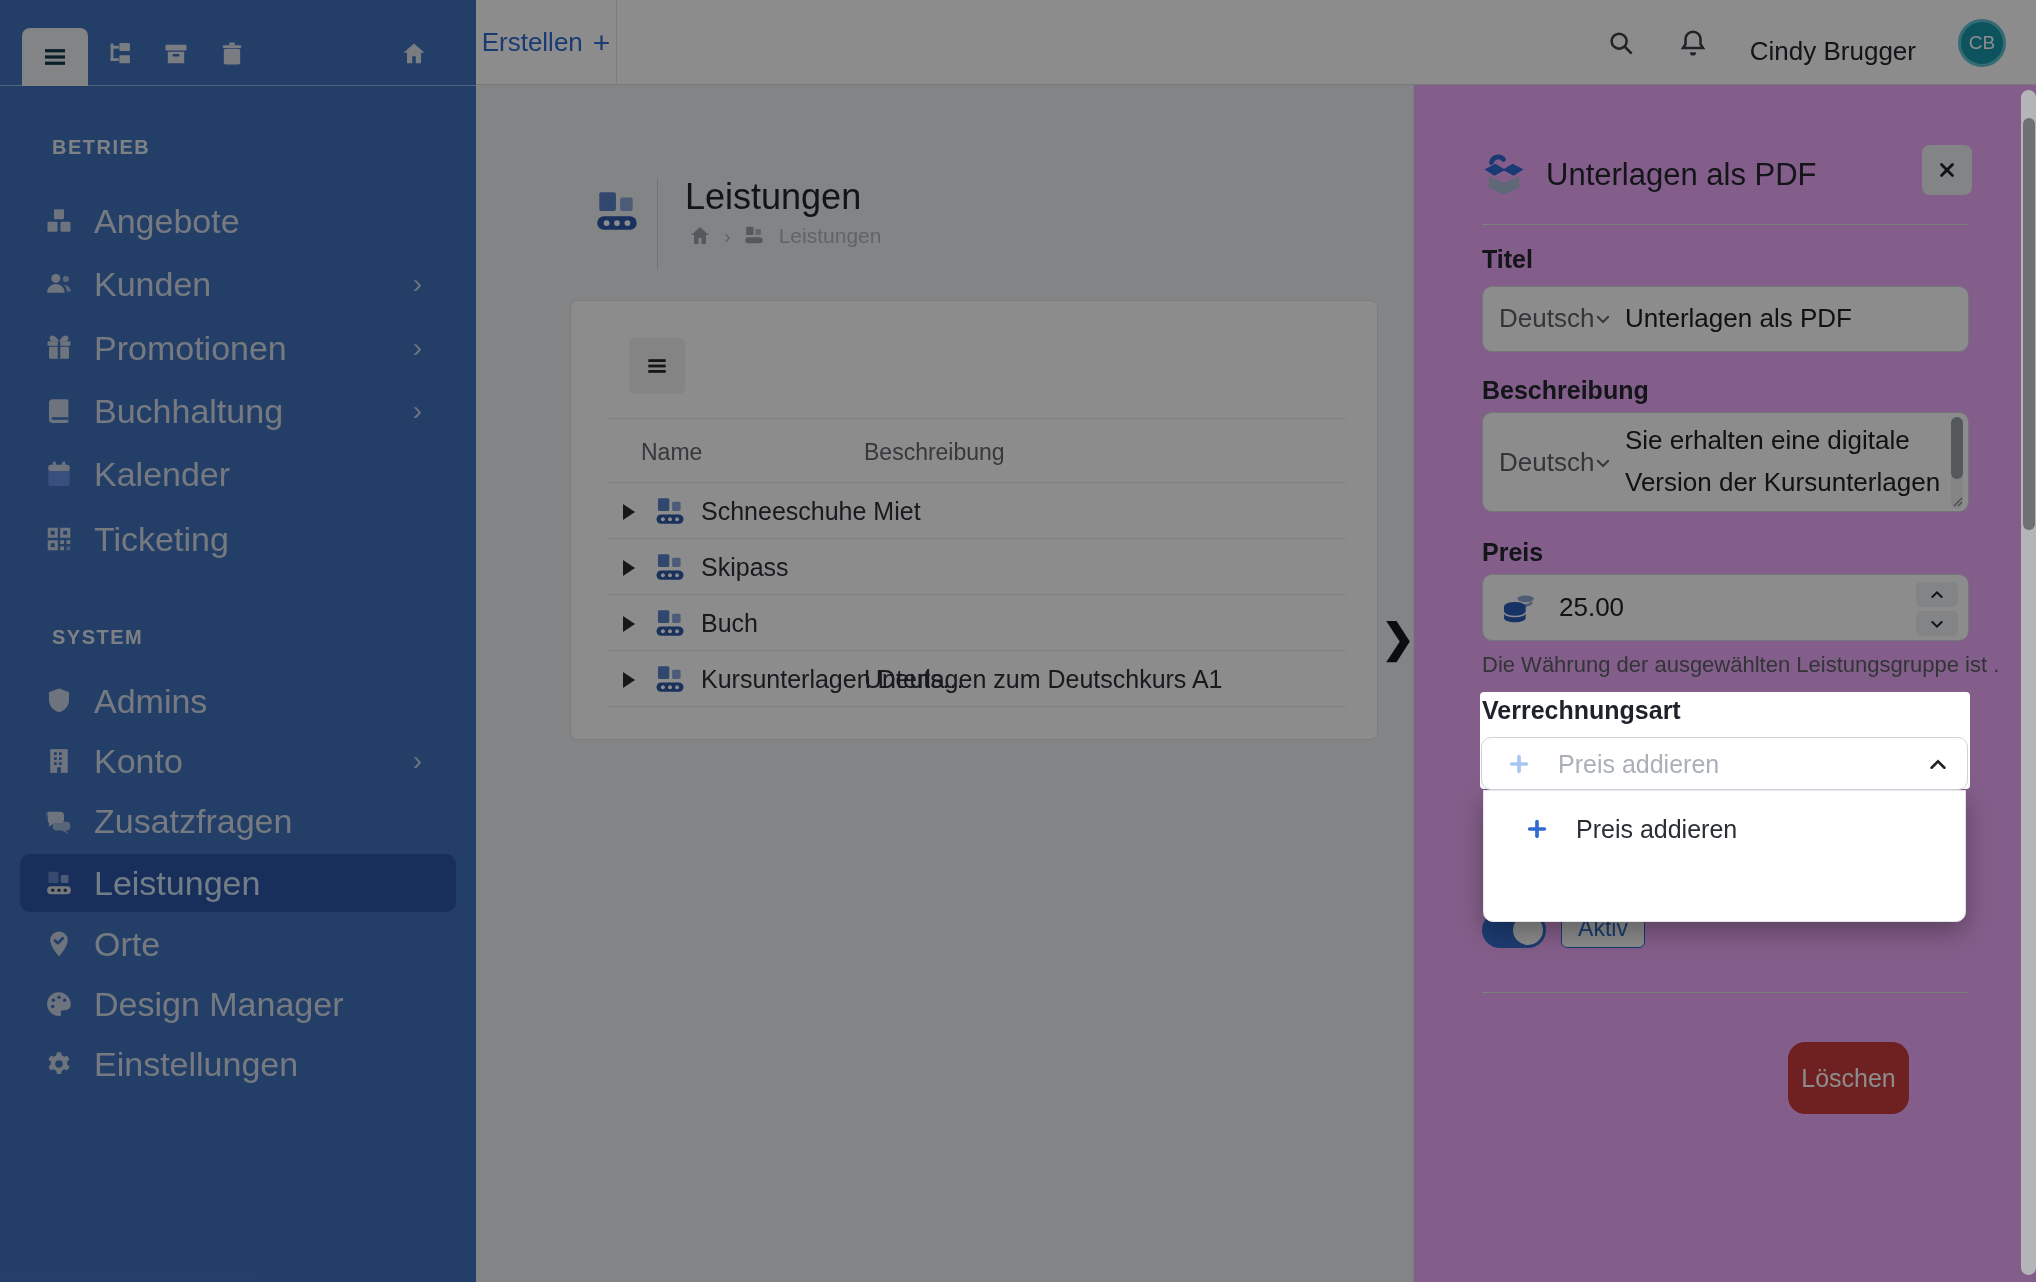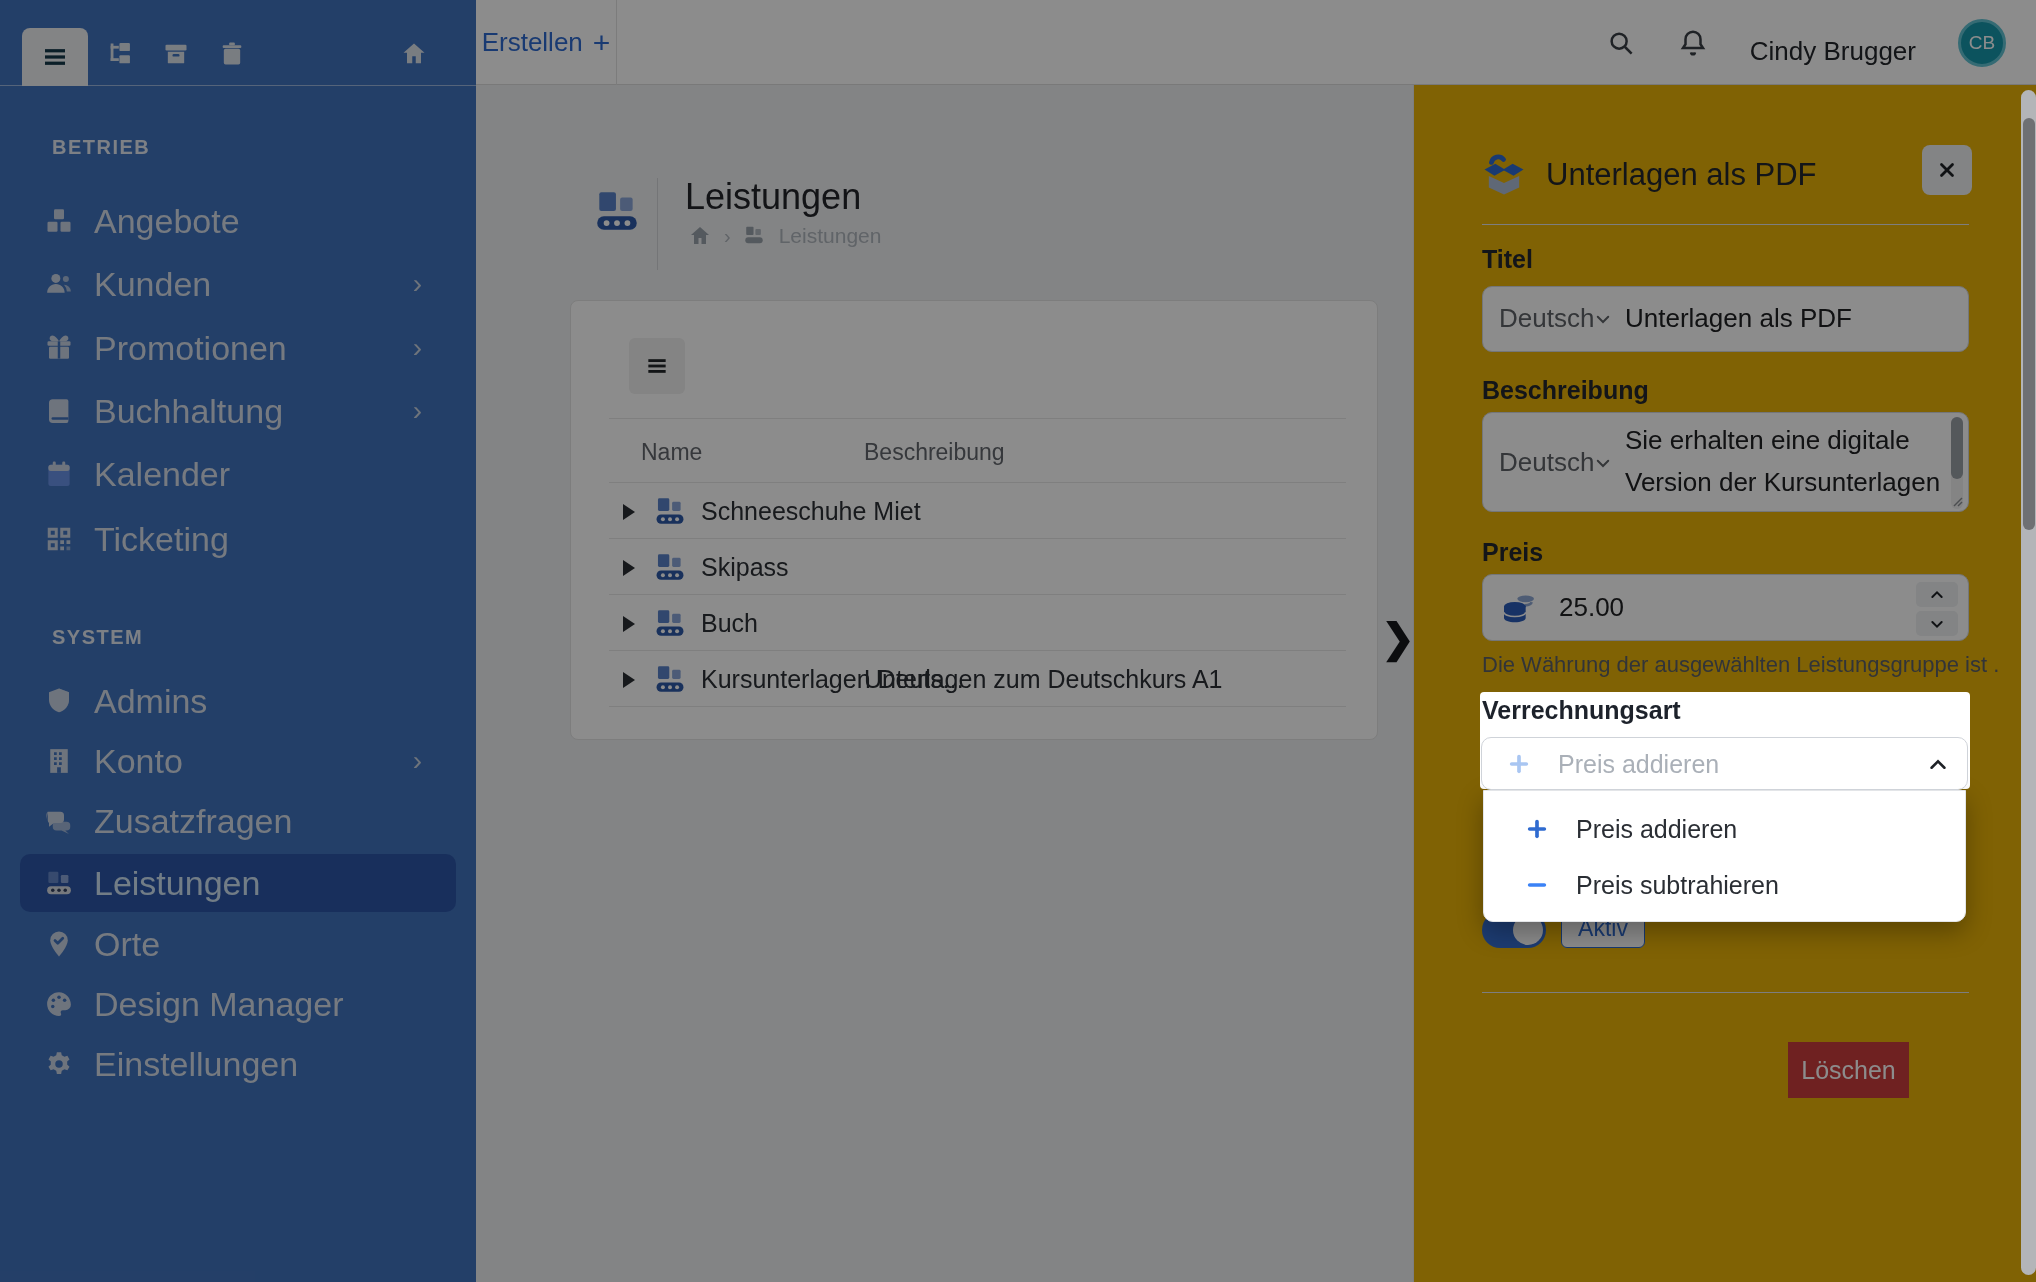--- a/index.html
+++ b/index.html
@@ -52,41 +52,41 @@
   .drawer-toggle{position:absolute;left:1378px;top:608px;width:40px;height:60px;display:flex;align-items:center;justify-content:center;font-size:40px;font-weight:700;color:#16181c;cursor:pointer;}
 
   
   .bottombar{position:absolute;left:483px;top:1222px;width:330px;height:60px;background:#ffffff;border-radius:12px 12px 0 0;display:flex;align-items:center;}
   .bb-kebab{width:44px;display:flex;flex-direction:column;align-items:center;gap:5px;cursor:pointer;}
   .bb-kebab i{width:7px;height:7px;border-radius:50%;background:#2f6bd0;}
   .bb-div{width:1px;height:34px;background:#d8d8d8;}
   .bb-tab{padding:0 28px;font-size:24px;color:#2b2f34;cursor:pointer;}
 
   
-  .drawer{position:absolute;left:1413px;top:85px;width:623px;height:1197px;background:#eab308;border-left:1px solid #e5e5e5;}
+  .drawer{position:absolute;left:1413px;top:85px;width:623px;height:1197px;background:#f0abfc;border-left:1px solid #e5e5e5;}
   .dw{position:absolute;}
   .dw-title{left:132px;top:72px;font-size:31px;font-weight:500;color:#23272e;}
   .dw-icon{left:64px;top:64px;width:52px;height:52px;}
   .dw-close{left:508px;top:60px;width:50px;height:50px;background:#eef0f2;border-radius:8px;display:flex;align-items:center;justify-content:center;color:#1e2126;cursor:pointer;}
   .dw-hr{left:68px;width:487px;height:1px;background:#e4e6e9;}
   .dw-label{left:68px;font-size:25px;font-weight:600;color:#23272e;}
   .field{position:absolute;left:68px;width:487px;border:1.5px solid #d4d7dc;border-radius:10px;background:#fff;}
   .lang{position:absolute;left:16px;display:flex;align-items:center;color:#5f6368;font-size:26px;}
   .lang .chv{width:18px;height:18px;color:#5f6368;}
   .fval{position:absolute;font-size:26px;color:#202124;}
   .ta-scroll{position:absolute;right:5px;top:4px;width:12px;height:92px;border-radius:6px;background:#f1f1f1;}
   .ta-thumb{position:absolute;left:0;top:0;width:12px;height:62px;border-radius:6px;background:#9aa0a6;}
   .ta-resize{position:absolute;right:4px;bottom:3px;width:12px;height:12px;color:#8a8f94;}
   .stepper{position:absolute;right:10px;top:7px;display:flex;flex-direction:column;gap:4px;}
   .stepper button{width:42px;height:25px;background:#eef0f2;border:none;border-radius:5px;display:flex;align-items:center;justify-content:center;color:#1e2126;cursor:pointer;padding:0;}
   .hint{left:68px;font-size:22px;color:#5b6066;}
   .toggle{position:absolute;left:68px;top:827px;width:64px;height:36px;border-radius:18px;background:#356ed0;cursor:pointer;}
   .toggle .knob{position:absolute;right:3px;top:3px;width:30px;height:30px;border-radius:50%;background:#fff;}
   .aktiv-btn{position:absolute;left:147px;top:823px;width:84px;height:40px;border:1.5px solid #2f6bd0;border-radius:6px;color:#2f6bd0;font-size:23px;display:flex;align-items:center;justify-content:center;background:#fff;cursor:pointer;}
-  .delete-btn{position:absolute;left:374px;top:957px;width:121px;height:56px;background:#cb3c3c;border:none;border-radius:0;color:#fff;font-size:25px;cursor:pointer;}
+  .delete-btn{position:absolute;left:374px;top:957px;width:121px;height:72px;background:#cb3c3c;border:none;border-radius:17px;color:#fff;font-size:25px;cursor:pointer;}
 
   
   .dw-scrollbar{position:absolute;left:2021px;top:90px;width:15px;height:1185px;background:#b3b5b8;border-radius:8px;z-index:55;}
   .dw-scroll-thumb{position:absolute;left:1.5px;top:28px;width:12px;height:412px;background:#6e7073;border-radius:6px;}
 
   
   .overlay{position:absolute;inset:0;background:rgba(0,0,0,0.45);z-index:50;}
   .spotlight{position:absolute;left:1480px;top:692px;width:490px;height:97px;background:#ffffff;border-radius:4px;z-index:60;}
   .sp-label{position:absolute;left:2px;top:4px;font-size:25px;font-weight:600;color:#1d222b;}
   .sp-select{position:absolute;left:1481px;top:737px;width:487px;height:53px;background:#fff;border:1.5px solid #cfd3d9;border-radius:10px;z-index:61;cursor:pointer;}
@@ -552,23 +552,15 @@
   <div class="menu">
     <div class="opt" style="top:10px;">
       <span class="oic" style="color:#2f6bd0;">
           <svg viewBox="0 0 24 24" width="22" height="22" fill="none" stroke="currentColor" stroke-width="4" stroke-linecap="round">
             <line x1="12" y1="4" x2="12" y2="20"></line>
             <line x1="4" y1="12" x2="20" y2="12"></line>
           </svg>
         </span>
       <span class="olb">Preis addieren</span>
     </div>
-    <div class="opt" style="top:66px;">
-      <span class="oic" style="color:#3b82f6;">
-          <svg viewBox="0 0 24 24" width="22" height="22" fill="none" stroke="currentColor" stroke-width="4" stroke-linecap="round">
-            <line x1="4" y1="12" x2="20" y2="12"></line>
-          </svg>
-        </span>
-      <span class="olb">Preis subtrahieren</span>
-    </div>
   </div>
 
 </div>
 
 </body></html>

